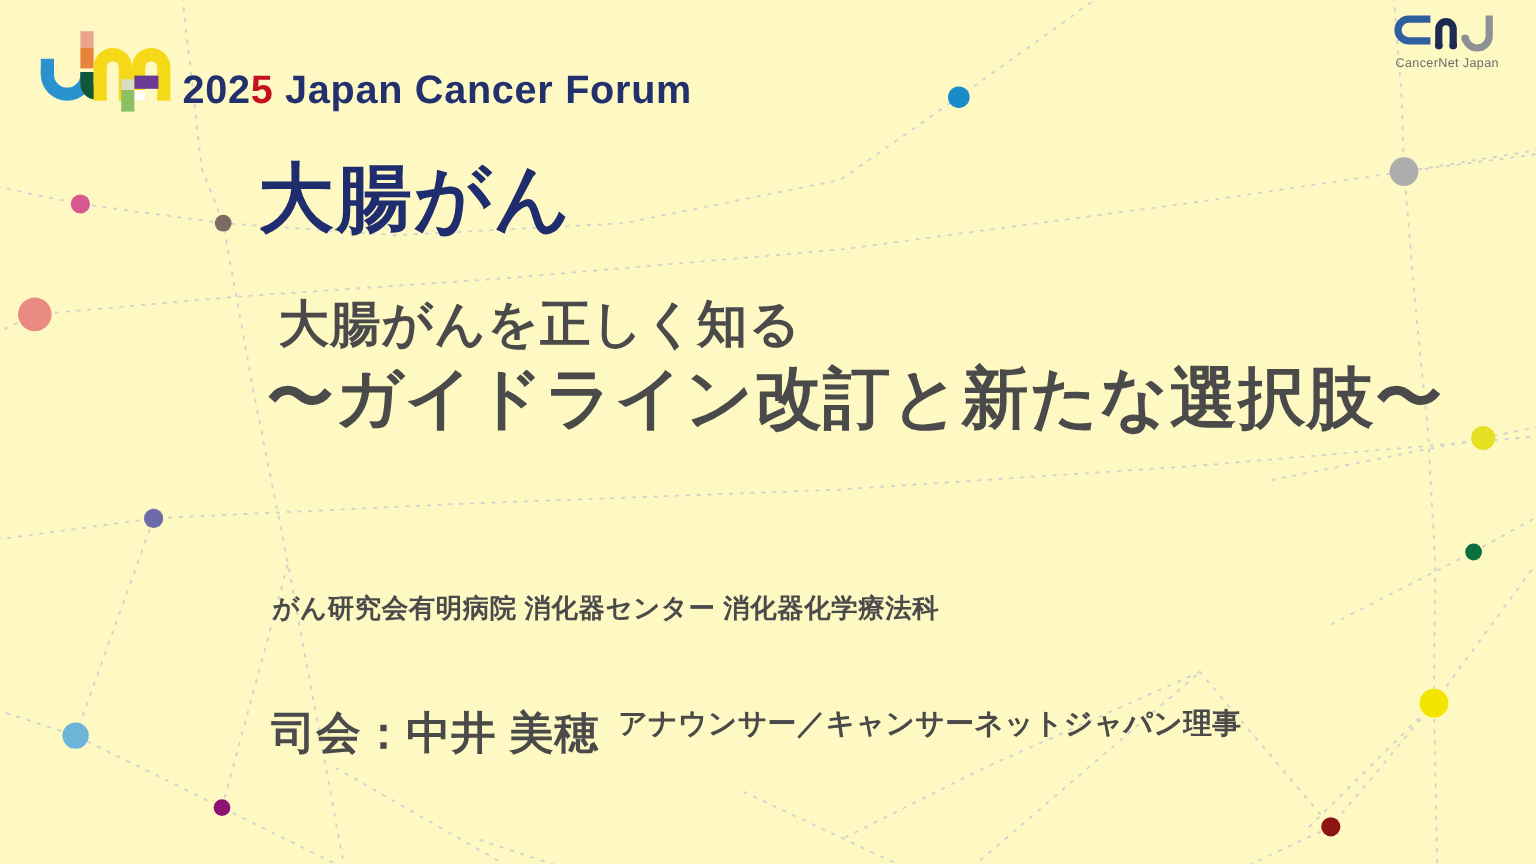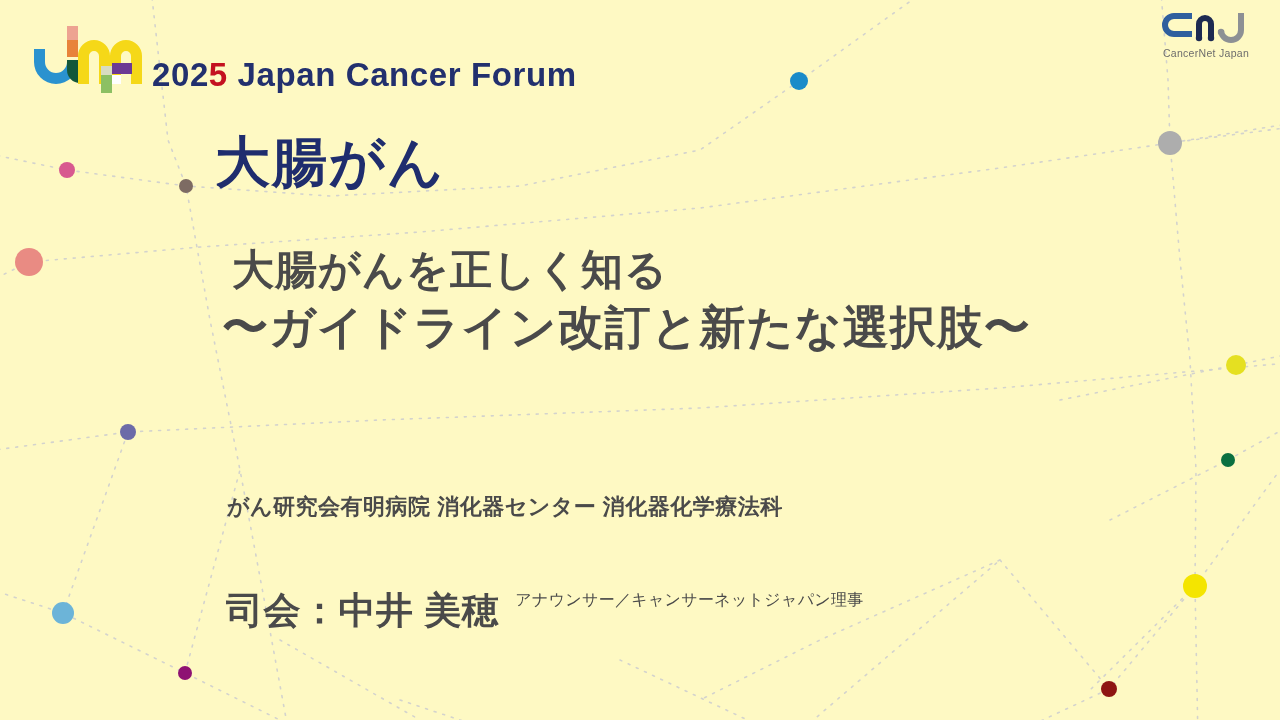--- a/index.html
+++ b/index.html
@@ -79,21 +79,21 @@
     left: 0;
     top: 0;
     width: 1280px;
     height: 720px;
   }
 
   .main-title {
     position: absolute;
     left: 215px;
     top: 135px;
-    font-size: 55px;
+    font-size: 63px;
     font-weight: bold;
     color: #1f2d6e;
     line-height: 1;
     letter-spacing: 2px;
     white-space: nowrap;
   }
 
   .subtitle-1 {
     position: absolute;
     left: 232px;
@@ -102,21 +102,21 @@
     font-weight: bold;
     color: #4a4a4a;
     line-height: 1;
     letter-spacing: 1px;
     white-space: nowrap;
   }
   .subtitle-2 {
     position: absolute;
     left: 222px;
     top: 304px;
-    font-size: 46px;
+    font-size: 56px;
     font-weight: bold;
     color: #4a4a4a;
     line-height: 1;
     letter-spacing: 1px;
     white-space: nowrap;
   }
 
   .speaker-name {
     position: absolute;
     left: 222px;
@@ -150,22 +150,22 @@
     white-space: nowrap;
   }
   .moderator-name {
     font-size: 37px;
     font-weight: bold;
     color: #4a4a4a;
     line-height: 1;
     letter-spacing: 0.5px;
   }
   .moderator-role {
-    font-size: 16px;
-    font-weight: normal;
+    font-size: 24px;
+    font-weight: bold;
     color: #4a4a4a;
     line-height: 1;
     letter-spacing: 0.3px;
     margin-left: 16px;
   }
 </style>
 </head>
 <body>
 
 <div id="slide">

